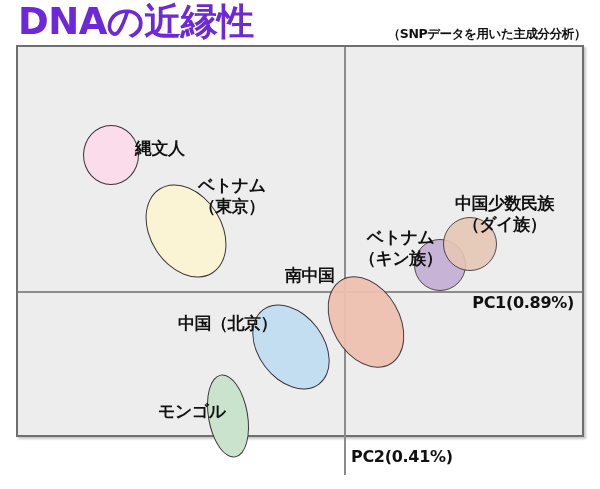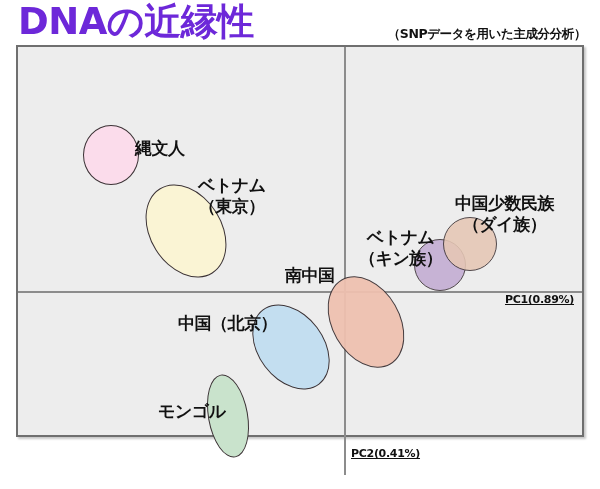--- a/index.html
+++ b/index.html
@@ -81,26 +81,25 @@
     font-weight: bold;
     color: #111111;
     line-height: 21px;
     white-space: nowrap;
     text-align: center;
     letter-spacing: -0.5px;
   }
 
   .axis-label {
     position: absolute;
-    font-size: 11px;
+    font-size: 16px;
     font-weight: bold;
     color: #111111;
     white-space: nowrap;
     letter-spacing: -0.3px;
-    text-decoration: underline;
   }
 </style>
 </head>
 <body>
 
 <div id="page-title">DNAの近縁性</div>
 
 <div id="subtitle">（SNPデータを用いた主成分分析）</div>
 
 <div id="plot-frame">

